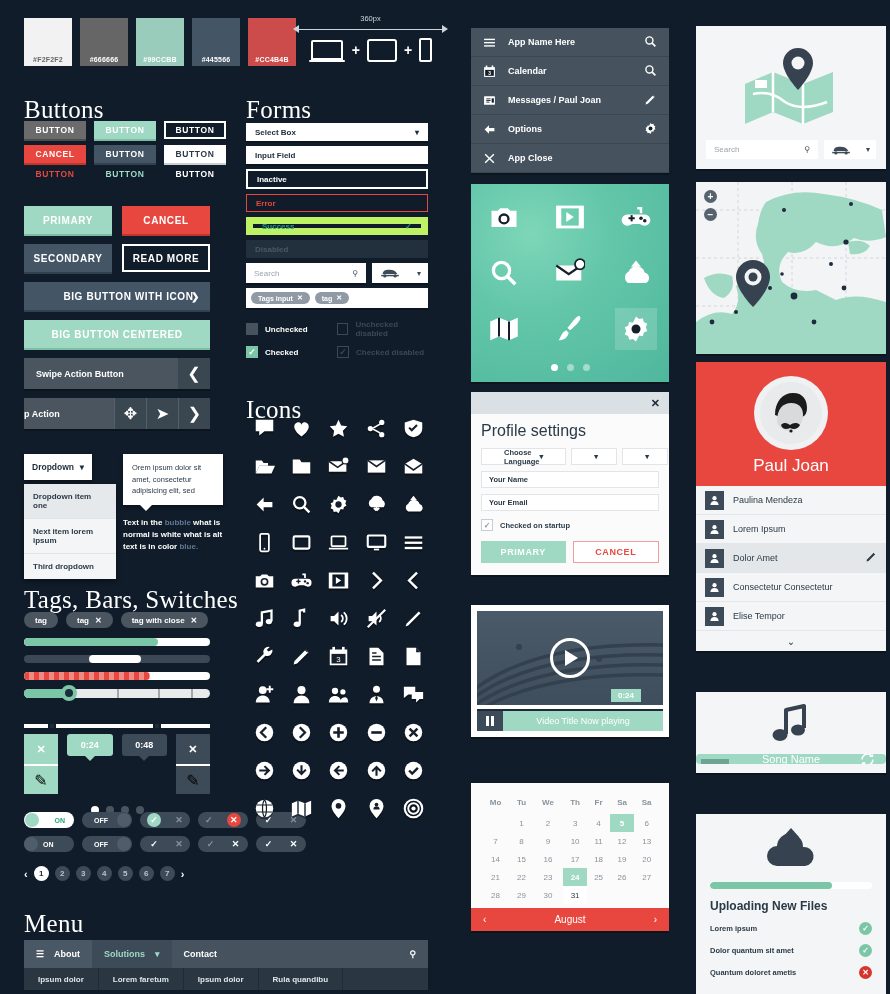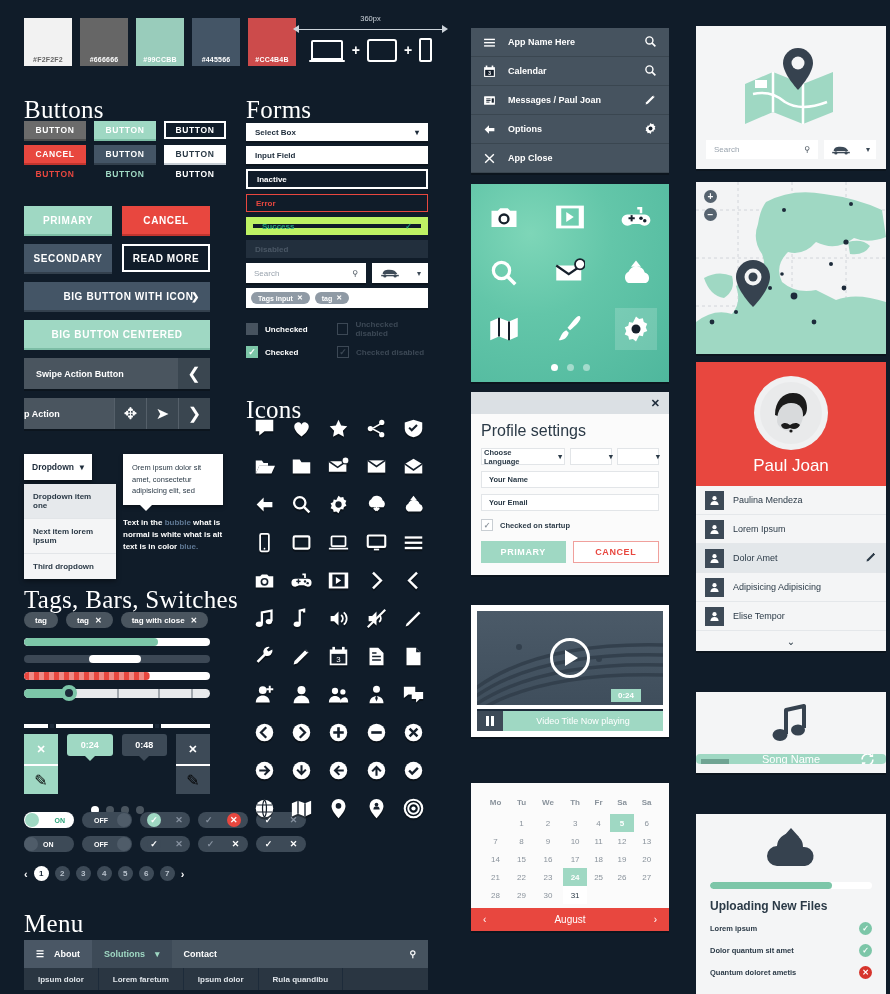--- a/index.html
+++ b/index.html
@@ -185,21 +185,21 @@
   .appgrid .ai.sel { background:rgba(255,255,255,.17); }
   .appgrid .pdots { display:flex; gap:9px; }
   .appgrid .pdots i { width:7px; height:7px; border-radius:50%; background:rgba(255,255,255,.45); }
   .appgrid .pdots i.on { background:#fff; }
 
   .modal { position:absolute; left:471px; top:392px; width:198px; background:#fbfbfb; }
   .modal .tbar { height:22px; background:#dbe0e4; display:flex; align-items:center; justify-content:flex-end; padding-right:9px; color:#1d2b3a; font-size:11px; font-weight:bold; }
   .modal .body { padding:8px 10px 12px; }
   .modal h3 { font-size:16px; font-weight:400; color:#2b3a47; margin-bottom:8px; }
   .msel-row { display:flex; gap:5px; margin-bottom:6px; }
-  .msel { background:#fff; border:1px solid #e2e5e8; height:17px; display:flex; align-items:center; justify-content:space-between; padding:0 2px; font-size:7.5px; font-weight:bold; color:#2b3a47;gap:36px; }
+  .msel { background:#fff; border:1px solid #e2e5e8; height:17px; display:flex; align-items:center; justify-content:space-between; padding:0 22px; font-size:7.5px; font-weight:bold; color:#2b3a47; }
   .minput { background:#fff; border:1px solid #e2e5e8; height:17px; display:flex; align-items:center; padding:0 7px; font-size:7.5px; font-weight:bold; color:#2b3a47; margin-bottom:6px; }
   .mchk { display:flex; align-items:center; gap:7px; font-size:7.5px; font-weight:bold; color:#2b3a47; margin:8px 0 10px; }
   .mchk .b { width:12px; height:12px; border:1px solid #c9ced3; background:#fff; display:flex; align-items:center; justify-content:center; font-size:8px; color:#8a939c; }
   .mbtns { display:flex; gap:7px; }
   .mbtn { flex:1; height:22px; display:flex; align-items:center; justify-content:center; font-size:9px; font-weight:bold; letter-spacing:.6px; }
   .mbtn.p { background:#9fd8c3; color:#fff; }
   .mbtn.c { background:#fff; border:1px solid #f0a09c; color:#e8473f; }
 
   .video { position:absolute; left:471px; top:605px; width:198px; background:#fff; padding:6px; }
   .video .scr { position:relative; height:94px; background:linear-gradient(180deg,#4b5a68,#3f4e5c); overflow:hidden; }
@@ -1319,21 +1319,21 @@
               <path d="M16 4l3 3" stroke="#16202c" stroke-width="1.4"></path>
             </svg></span>
  </div>
         <div class="li ">
    <span class="ava">
             <svg width="11" height="11" viewBox="0 0 24 24" fill="#fff" style="color:#fff">
               <circle cx="12" cy="7" r="4.6"></circle>
               <path d="M3 22c0-5.5 4-9 9-9s9 3.5 9 9z"></path>
             </svg>
           </span>
-   <span>Adipisicing Adipisicing</span>
+   <span>Consectetur Consectetur</span>
 
  </div>
         <div class="li ">
    <span class="ava">
             <svg width="11" height="11" viewBox="0 0 24 24" fill="#fff" style="color:#fff">
               <circle cx="12" cy="7" r="4.6"></circle>
               <path d="M3 22c0-5.5 4-9 9-9s9 3.5 9 9z"></path>
             </svg>
           </span>
    <span>Elise Tempor</span>

